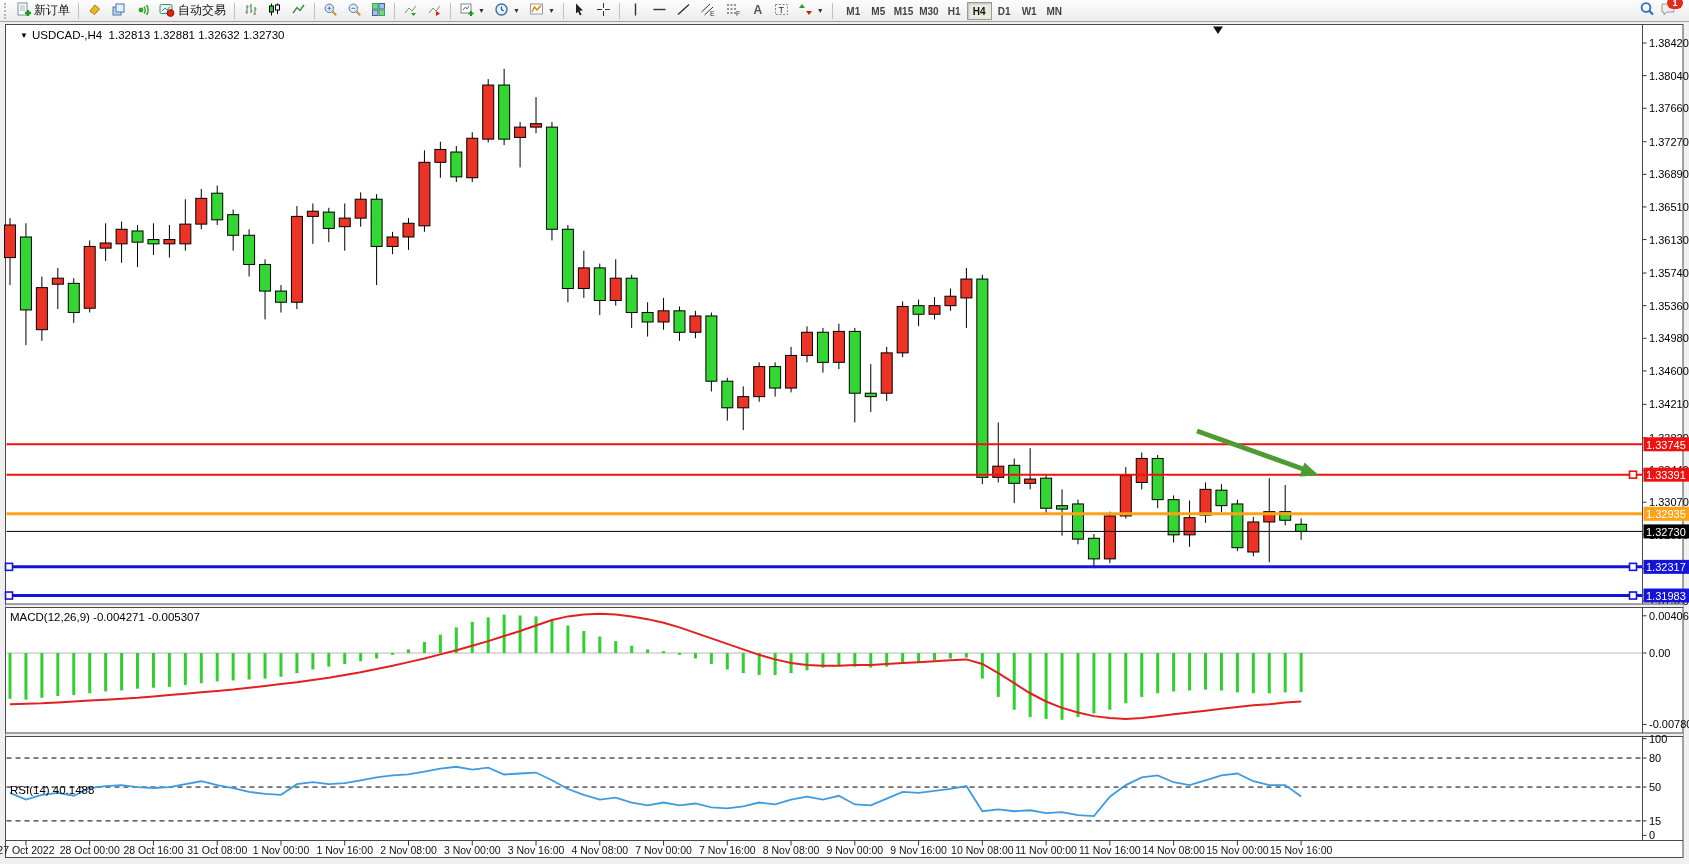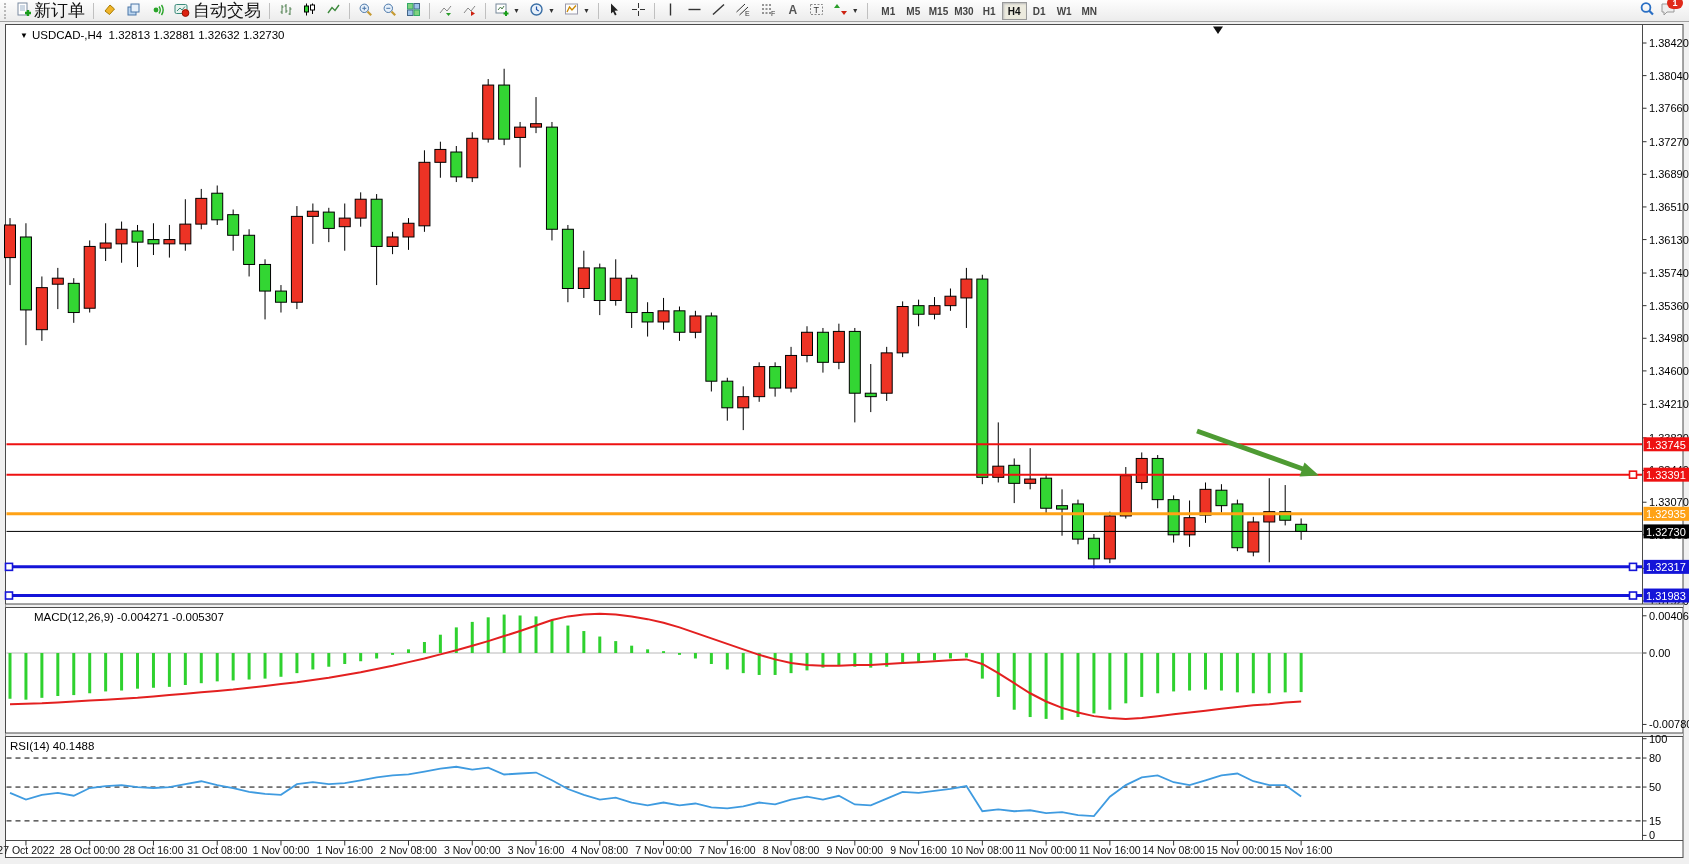--- a/index.html
+++ b/index.html
@@ -4,21 +4,21 @@
 <style>
   html,body{margin:0;padding:0;background:#d8d8d8;}
   .app{position:relative;width:1689px;height:864px;overflow:hidden;background:#f0f0f0;
        font-family:"Liberation Sans","DejaVu Sans",sans-serif;}
   
   .toolbar{position:absolute;top:0;left:0;width:1689px;height:22px;
     background:linear-gradient(#fdfdfd,#ececec);border-bottom:1px solid #9f9f9f;
     display:flex;align-items:center;padding:0 2px;box-sizing:border-box;gap:1px;z-index:5;}
   .tb-btn{display:inline-flex;align-items:center;gap:3px;height:19px;padding:0 3px;
     background:transparent;border:1px solid transparent;border-radius:2px;cursor:default;}
-  .tb-label{font-size:17px;color:#111;white-space:nowrap;}
+  .tb-label{font-size:12px;color:#111;white-space:nowrap;}
   .sep{width:1px;height:16px;background:#c0c0c0;margin:0 3px;}
   .grip{width:3px;height:16px;border-left:2px dotted #b9b9b9;margin:0 2px;}
   .caret{font-size:7px;color:#333;margin-left:1px;}
   .tf-group{display:flex;align-items:center;height:20px;margin-left:4px;}
   .tf-btn{font-size:10px;font-weight:bold;color:#444;min-width:25px;height:18px;
     border:1px solid transparent;background:transparent;line-height:18px;padding:0 2px;}
   .tf-btn.active{background:#eceade;border:1px solid #9a9a9a;box-shadow:inset 1px 1px 2px #bbb;color:#111;}
   .spacer{flex:1;}
   .badge{position:absolute;top:-4px;right:-6px;background:#e02a1a;color:#fff;border-radius:8px;
     min-width:12px;height:12px;font-size:9px;font-weight:bold;text-align:center;line-height:12px;padding:0 2px;}
@@ -638,19 +638,19 @@
         <line x1="1237.3799999999999" y1="840.5" x2="1237.3799999999999" y2="845.5" stroke="#333"></line>
         <text x="1237.3799999999999" y="853.5" font-size="10.5" fill="#111" text-anchor="middle">15 Nov 00:00</text>
         <line x1="1301.1399999999999" y1="840.5" x2="1301.1399999999999" y2="845.5" stroke="#333"></line>
         <text x="1301.1399999999999" y="853.5" font-size="10.5" fill="#111" text-anchor="middle">15 Nov 16:00</text>
       </g>
     </svg>
 
   <div class="overlay" style="left:20px;top:29px;">
     <span class="tri">▼</span><span>USDCAD-,H4</span>&nbsp;&nbsp;<span>1.32813 1.32881 1.32632 1.32730</span>
   </div>
-  <div class="overlay" style="left:26px;top:611px;padding-left:8px;">
+  <div class="overlay" style="left:2px;top:611px;padding-left:8px;">
     <span>MACD(12,26,9)</span>&nbsp;<span>-0.004271</span>&nbsp;<span>-0.005307</span>
   </div>
-  <div class="overlay" style="left:10px;top:740px;">
+  <div class="overlay" style="left:10px;top:784px;">
     <span>RSI(14)</span>&nbsp;<span>40.1488</span>
   </div>
 </div>
 
 </body></html>

